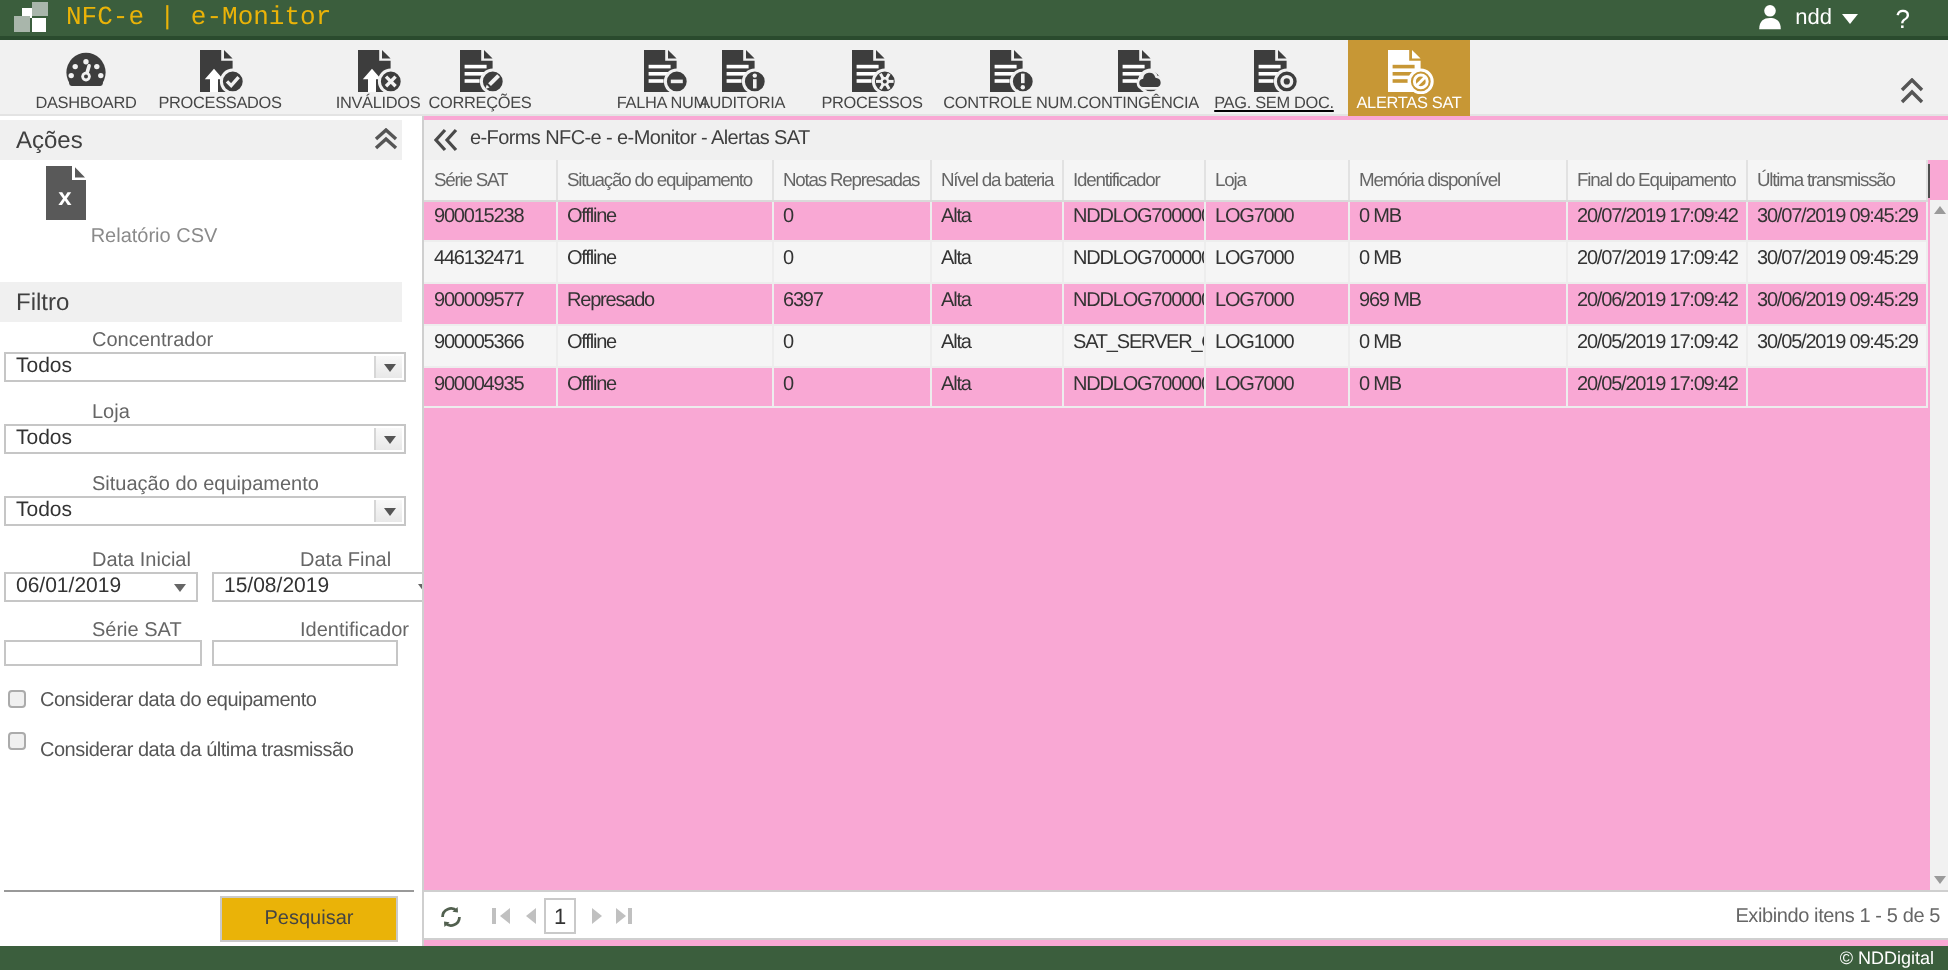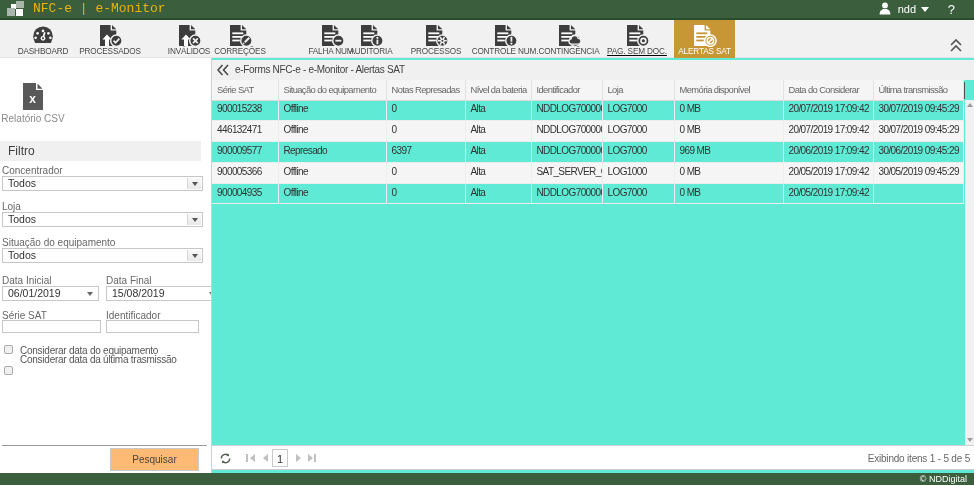--- a/index.html
+++ b/index.html
@@ -18,51 +18,51 @@
 .toolbar { position:absolute; left:0; top:20px; width:974px; height:38px; background:#f1f1f1; border-bottom:1px solid #e3e3e3; }
 .tab { position:absolute; top:0; height:38px; display:flex; flex-direction:column; align-items:center; justify-content:center; }
 .tab .ticon { height:22px; display:flex; align-items:center; justify-content:center; margin-top:2px; }
 .tab .tlabel { font-size:8.2px; color:#474747; white-space:nowrap; margin-top:0px; letter-spacing:-0.15px; }
 .tab.sel { background:#c79735; }
 .tab.sel .tlabel { color:#fff; }
 
 
 .sidebar { position:absolute; left:0; top:58px; width:201px; height:415px; background:#fff; }
 .panelh { position:absolute; left:0; width:201px; height:20px; background:#f0f0f0; font-size:12px; color:#404040; line-height:20px; padding-left:8px; }
-.flabel { position:absolute; font-size:10px; color:#666; }
+.flabel { position:absolute; font-size:10px; color:#666;margin-left:44px; }
 .fselect { position:absolute; height:15px; background:#fff; border:1px solid #c6c6c6; font-size:10.5px; color:#333; line-height:13px; padding-left:5px; }
 .dbtn { position:absolute; right:1px; top:1px; width:14px; height:11px; background:linear-gradient(#f8f8f8,#e8e8e8); border-left:1px solid #d6d6d6; }
 .caret { position:absolute; left:4px; top:4px; width:0; height:0; border-left:3.5px solid transparent; border-right:3.5px solid transparent; border-top:4px solid #555; }
 .ftext { position:absolute; height:13px; background:#fff; border:1px solid #c6c6c6; }
 .cbox { position:absolute; width:9px; height:9px; background:#f0f0f0; border:1px solid #ababab; border-radius:2px; }
 .cblabel { position:absolute; font-size:10px; letter-spacing:-0.25px; color:#555; white-space:nowrap; }
 
 
-.main { position:absolute; left:211px; top:58px; width:763px; height:415px; background:#5eead4; border-left:1px solid #cfcfcf;padding-left:48px; }
+.main { position:absolute; left:211px; top:58px; width:763px; height:415px; background:#f9a8d4; border-left:1px solid #cfcfcf;padding-left:48px; }
 .crumbbar { position:absolute; left:0; top:2px; width:763px; height:20px; background:#f0f0f0; }
 .crumbbar .back { position:absolute; left:4px; top:0px; font-size:17px; line-height:20px; color:#555; }
 .crumbbar .ctext { position:absolute; left:23px; top:0; line-height:20px; font-size:10px; letter-spacing:-0.3px; color:#3f3f3f; }
 
 table.grid { position:absolute; left:0; top:22px; width:751px; border-collapse:collapse; table-layout:fixed; font-size:10px; color:#333; }
 table.grid th { font-weight:normal; text-align:left; color:#666; background:#f5f5f5; border-right:1px solid #e2e2e2; border-bottom:1px solid #d9d9d9; height:20px; padding:0 0 0 5px; white-space:nowrap; overflow:hidden; letter-spacing:-0.6px; font-size:9.4px; }
 table.grid td { border-right:1px solid #ededed; border-bottom:1px solid #ededed; height:20.8px; padding:0 0 3px 5px; white-space:nowrap; overflow:hidden; letter-spacing:-0.6px; }
 table.grid tr.alt td { background:#f5f5f5; }
 
 .vscroll { position:absolute; left:752.5px; top:42px; width:10px; height:345px; background:#f1f1f1; }
 .varrow { position:absolute; left:2.5px; width:0; height:0; border-left:3px solid transparent; border-right:3px solid transparent; }
 
 .pagerbar { position:absolute; left:0; top:387px; width:763px; height:25px; border-top:1px solid #cfcfcf; border-bottom:1px solid #cfcfcf; background:#fff; }
 .pgico { position:absolute; top:8px; width:0; height:0; border-top:4px solid transparent; border-bottom:4px solid transparent; }
 .pnum { position:absolute; left:60px; top:3px; width:16px; height:18px; border:1px solid #c9c9c9; background:#fff; text-align:center; line-height:18px; font-size:11px; color:#333; }
 .exib { position:absolute; right:5px; top:0; line-height:25px; font-size:10px; letter-spacing:-0.2px; color:#666; }
 
 .footer { position:absolute; left:0; top:473px; width:974px; height:12px; background:#3b5e3d; }
 .footer span { position:absolute; right:7px; top:1px; font-size:9px; color:#fff; }
 
-.btn { position:absolute; background:#fdba74; border:1px solid #c9c9c9; font-size:10px; color:#444; text-align:center; font-family:"Liberation Sans",sans-serif; }
+.btn { position:absolute; background:#eab308; border:1px solid #c9c9c9; font-size:10px; color:#444; text-align:center; font-family:"Liberation Sans",sans-serif; }
 </style>
 </head>
 <body>
 <div id="app">
 
   <div class="topbar">
     <div class="logo">
       <div style="left:9px;top:0;width:8px;height:7px;background:#a9b6ab;"></div>
       <div style="left:4px;top:3px;width:5px;height:5px;background:#fff;"></div>
       <div style="left:0;top:7px;width:8px;height:8px;background:#a9b6ab;"></div>
@@ -276,20 +276,26 @@
               <circle cx="16" cy="15.7" r="3.2" fill="none" stroke="#fff" stroke-width="1.5"></circle>
               <line x1="13.8" y1="17.9" x2="18.2" y2="13.5" stroke="#fff" stroke-width="1.5"></line>
             </g>
           </svg>
         </div>
         <div class="tlabel">ALERTAS SAT</div>
       </div>
     </div>
 
   <div class="sidebar">
+    <div class="panelh" style="top:2px;">Ações
+      <svg style="position:absolute;right:2px;top:4px" width="12" height="11" viewBox="0 0 12 11">
+        <path d="M1,5.5 L6,1 L11,5.5" fill="none" stroke="#555" stroke-width="1.7"></path>
+        <path d="M1,10 L6,5.5 L11,10" fill="none" stroke="#555" stroke-width="1.7"></path>
+      </svg>
+    </div>
     <svg style="position:absolute;left:23px;top:25px" width="20" height="27" viewBox="0 0 20 27">
       <path d="M0,0 H13 L13,7 H20 V27 H0 Z" fill="#595959"></path>
       <path d="M14.5,0.6 L19.5,5.8 H14.5 Z" fill="#595959"></path>
       <text x="9.5" y="19.5" text-anchor="middle" font-size="12" font-weight="bold" fill="#fff" font-family="Liberation Sans">x</text>
     </svg>
     <div class="flabel" style="left:0px;top:55px;width:66px;text-align:center;color:#8a8a8a;white-space:nowrap;">Relatório CSV</div>
 
     <div class="panelh" style="top:83px;">Filtro</div>
 
     <div class="flabel" style="left:2px;top:107px;">Concentrador</div>
@@ -317,21 +323,21 @@
         </span></div>
 
     <div class="flabel" style="left:2px;top:252px;">Série SAT</div>
     <div class="flabel" style="left:106px;top:252px;">Identificador</div>
     <div class="ftext" style="left:2px;top:262px;width:99px;"></div>
     <div class="ftext" style="left:106px;top:262px;width:93px;"></div>
 
     <div class="cbox" style="left:4px;top:287px;"></div>
     <div class="cblabel" style="left:20px;top:287px;">Considerar data do equipamento</div>
     <div class="cbox" style="left:4px;top:308px;"></div>
-    <div class="cblabel" style="left:20px;top:296px;">Considerar data da última trasmissão</div>
+    <div class="cblabel" style="left:20px;top:312px;">Considerar data da última trasmissão</div>
 
     <div style="position:absolute;left:2px;top:387px;width:205px;border-top:1px solid #999;"></div>
     <div class="btn" style="left:110px;top:390px;width:89px;height:23px;line-height:21px;">Pesquisar</div>
   </div>
 
   <div class="main">
     <div class="crumbbar">
       <svg class="back" style="position:absolute;left:5px;top:4px" width="12" height="12" viewBox="0 0 12 12">
         <path d="M5.5,1 L1,6 L5.5,11" fill="none" stroke="#4a4a4a" stroke-width="1.6"></path>
         <path d="M11,1 L6.5,6 L11,11" fill="none" stroke="#4a4a4a" stroke-width="1.6"></path>
@@ -353,21 +359,21 @@
       </colgroup>
       <tbody>
           <tr>
         <th>Série SAT</th>
             <th>Situação do equipamento</th>
             <th>Notas Represadas</th>
             <th>Nível da bateria</th>
         <th>Identificador</th>
             <th>Loja</th>
             <th>Memória disponível</th>
-            <th>Data do Considerar</th>
+            <th>Final do Equipamento</th>
             <th>Última transmissão</th>
       </tr>
       <tr>
         <td>900015238</td>
             <td>Offline</td>
             <td>0</td>
             <td>Alta</td>
             <td>NDDLOG70000010</td>
             <td>LOG7000</td>
             <td>0 MB</td>

